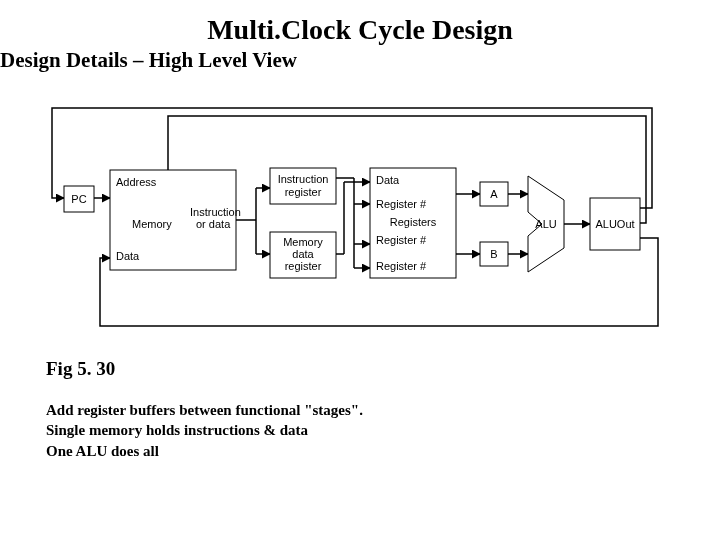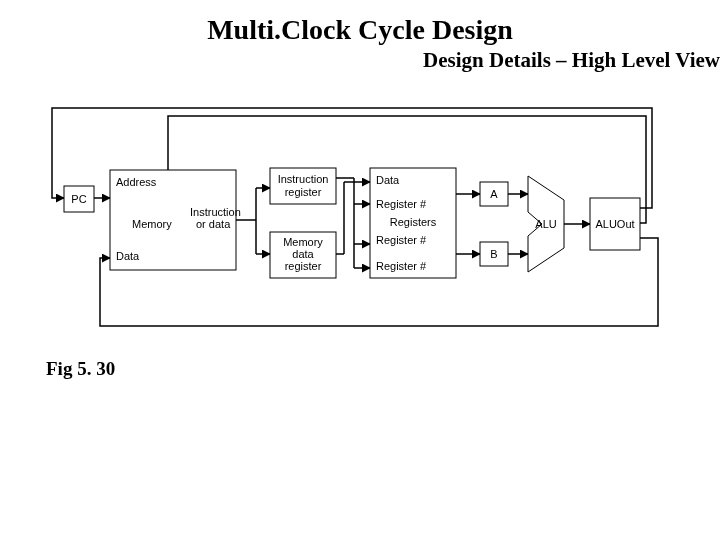--- a/index.html
+++ b/index.html
@@ -1,18 +1,18 @@
 <!DOCTYPE html>
 <html><head>
 <meta charset="utf-8">
 <style>
   html,body{margin:0;padding:0;background:#fff;font-family:"Times New Roman",Times,serif;color:#000}
   .page{width:720px;height:540px;position:relative}
   .title{position:absolute;top:14px;left:0;right:0;text-align:center;font-size:28px;font-weight:700}
-  .subtitle{position:absolute;top:48px;left:0;right:0;text-align:right;font-size:21px;font-weight:700}
+  .subtitle{position:absolute;top:48px;left:0;right:0;text-align:left;font-size:21px;font-weight:700}
   .fig{position:absolute;top:98px;left:42px;width:620px;height:240px}
   .fig svg{width:100%;height:100%}
   .caption{position:absolute;top:358px;left:46px;font-size:19px;font-weight:700}
   .notes{position:absolute;top:400px;left:46px;font-size:15px;font-weight:700;line-height:1.35}
   .svgtxt{font-family:Arial,Helvetica,sans-serif;font-size:11px}
 </style>
 </head>
 <body>
 
 <div class="page">
@@ -94,13 +94,18 @@
 
       <line x1="522" y1="126" x2="548" y2="126" stroke="#000" stroke-width="1.5" marker-end="url(#arr)"></line>
 
       <rect x="548" y="100" width="50" height="52" fill="#fff" stroke="#000"></rect>
       <text class="svgtxt" x="573" y="130" text-anchor="middle">ALUOut</text>
     </svg>
   </div>
 
   <div class="caption">Fig 5. 30</div>
 
+  <div class="notes">
+    <div>Add register buffers between functional "stages".</div>
+    <div>Single memory holds instructions &amp; data</div>
+    <div>One ALU does all</div>
+  </div>
 </div>
 
 </body></html>

